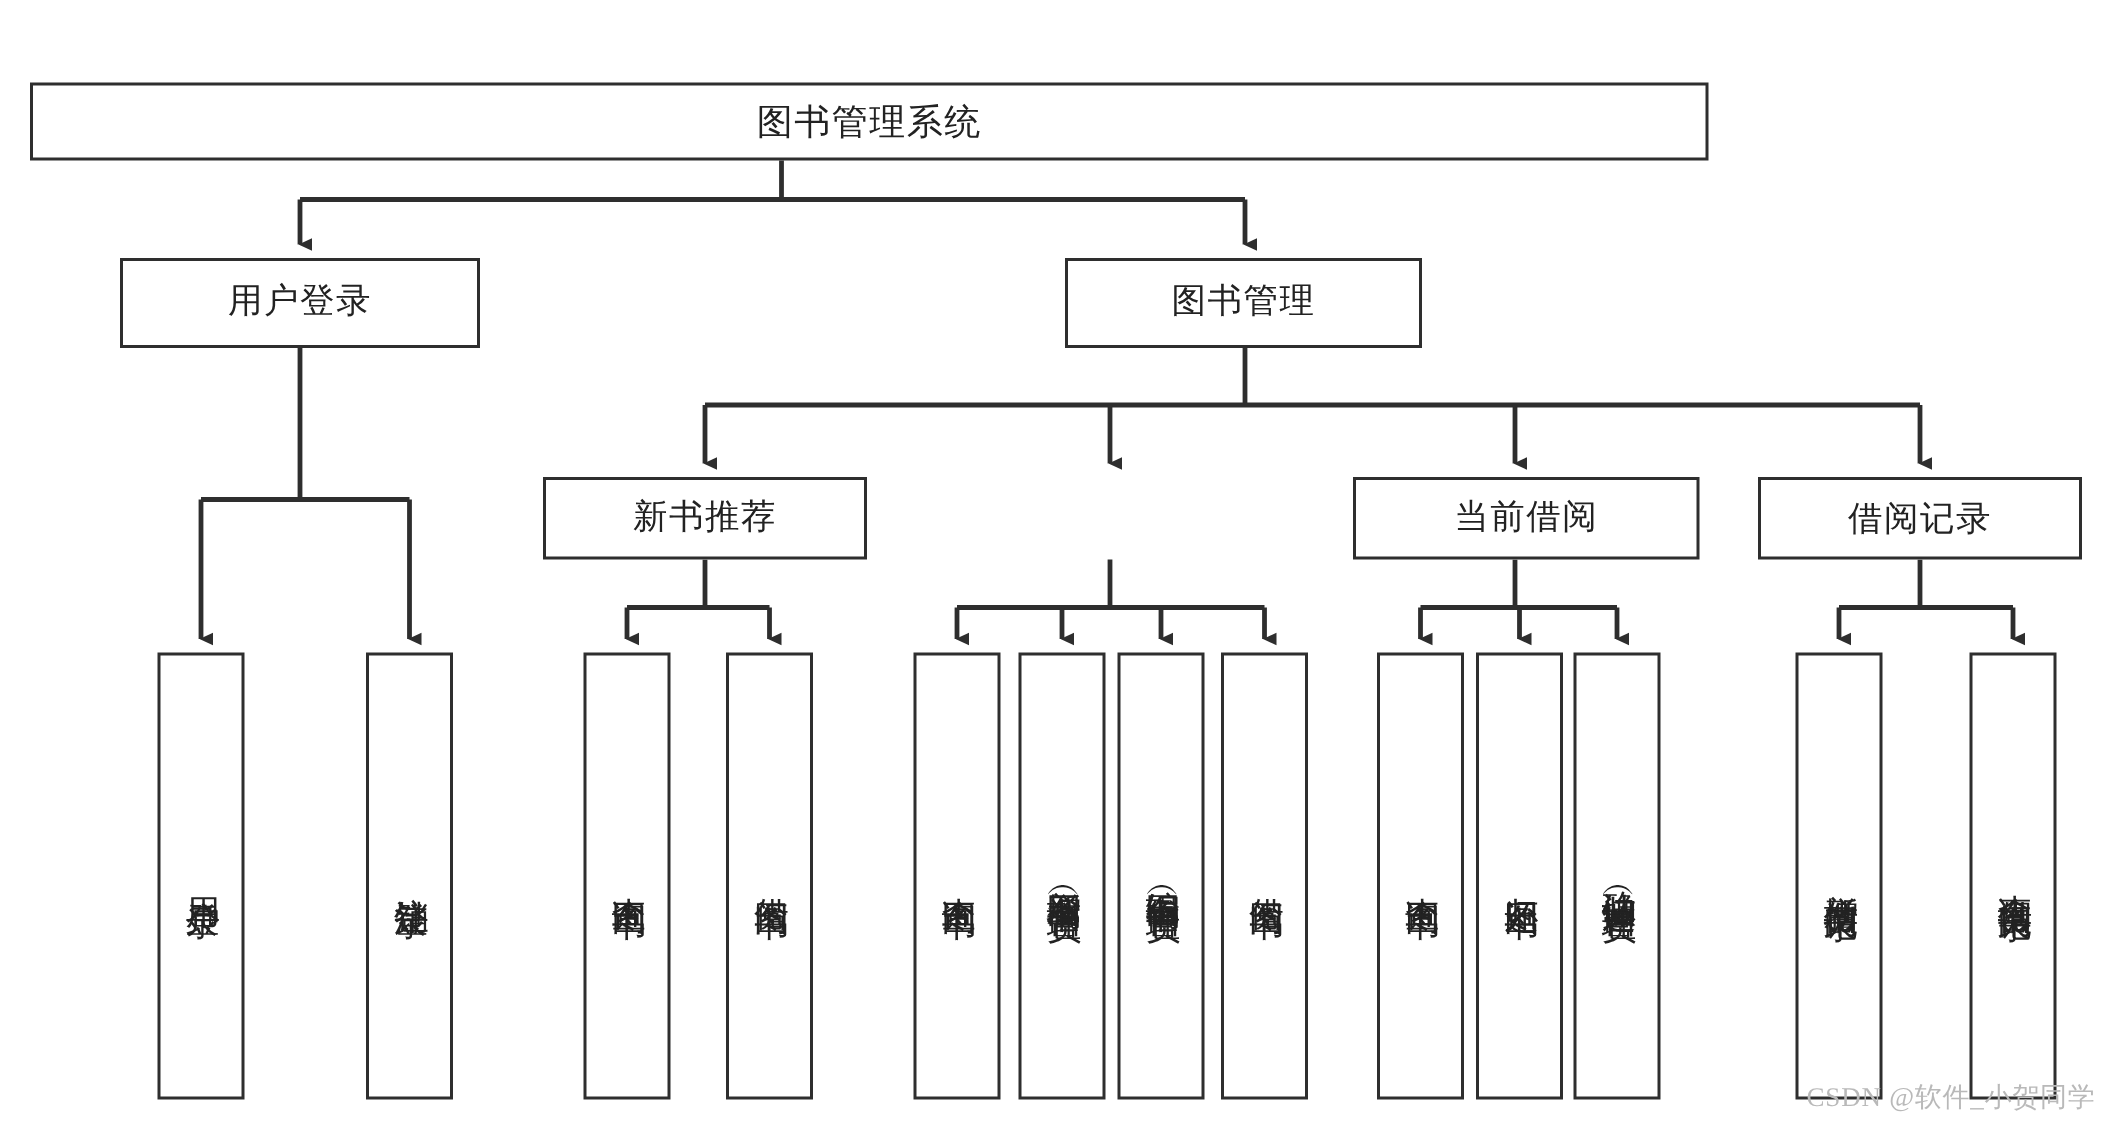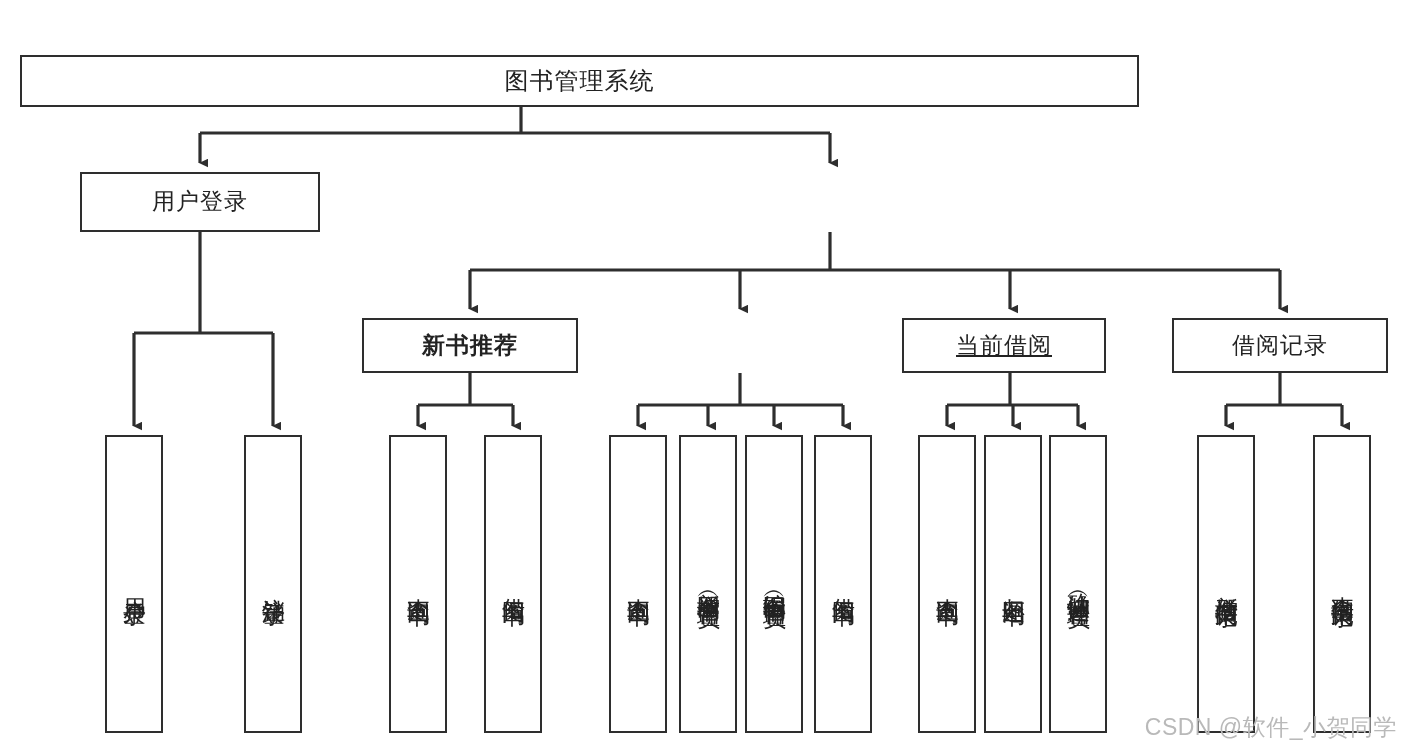--- a/index.html
+++ b/index.html
@@ -56,25 +56,25 @@
     display: block;
     white-space: pre-line;
   }
   #root-node {
     font-size: 24px;
   }
   #watermark {
     position: absolute;
     right: 8px;
     bottom: 4px;
-    font-size: 23px;
+    font-size: 18px;
     color: #b9b9b9;
     letter-spacing: 0.5px;
     white-space: nowrap;
-    font-family: Liberation Sans, sans-serif;
+    font-family: Liberation Serif, serif;
   }
 </style>
 </head>
 <body>
 
 <div id="diagram-canvas">
 
   <svg id="edge-layer" viewBox="0 0 1405 747" xmlns="http://www.w3.org/2000/svg">
     <defs>
       <marker id="arrowhead" markerWidth="9" markerHeight="9" refX="4.5" refY="8" orient="auto" markerUnits="userSpaceOnUse">
@@ -126,25 +126,28 @@
     </g>
   </svg>
 
   <div class="node horiz" id="root-node" style="left:20px; top:15px; width:1119px; height:52px;margin-top:40px;">
     <span class="node-label">图书管理系统</span>
   </div>
 
   <div class="node horiz" style="left:80px; top:172px; width:240px; height:60px;">
     <span class="node-label">用户登录</span>
   </div>
+  <div class="node horiz" style="left:710px; top:172px; width:238px; height:60px;">
+    <span class="node-label">图书管理</span>
+  </div>
 
-  <div class="node horiz" style="left:362px; top:318px; width:216px; height:55px;font-weight:bold;">
+  <div class="node horiz" style="left:362px; top:318px; width:216px; height:55px;">
     <span class="node-label">新书推荐</span>
   </div>
-  <div class="node horiz" style="left:902px; top:318px; width:204px; height:55px;text-decoration:underline;">
+  <div class="node horiz" style="left:902px; top:318px; width:231px; height:55px;">
     <span class="node-label">当前借阅</span>
   </div>
   <div class="node horiz" style="left:1172px; top:318px; width:216px; height:55px;font-family:Liberation Serif, serif;">
     <span class="node-label">借阅记录</span>
   </div>
 
   <div class="node vert" style="left:105px; top:435px; width:58px; height:298px;">
     <span class="node-label">用户登录</span>
   </div>
   <div class="node vert" style="left:244px; top:435px; width:58px; height:298px;">

